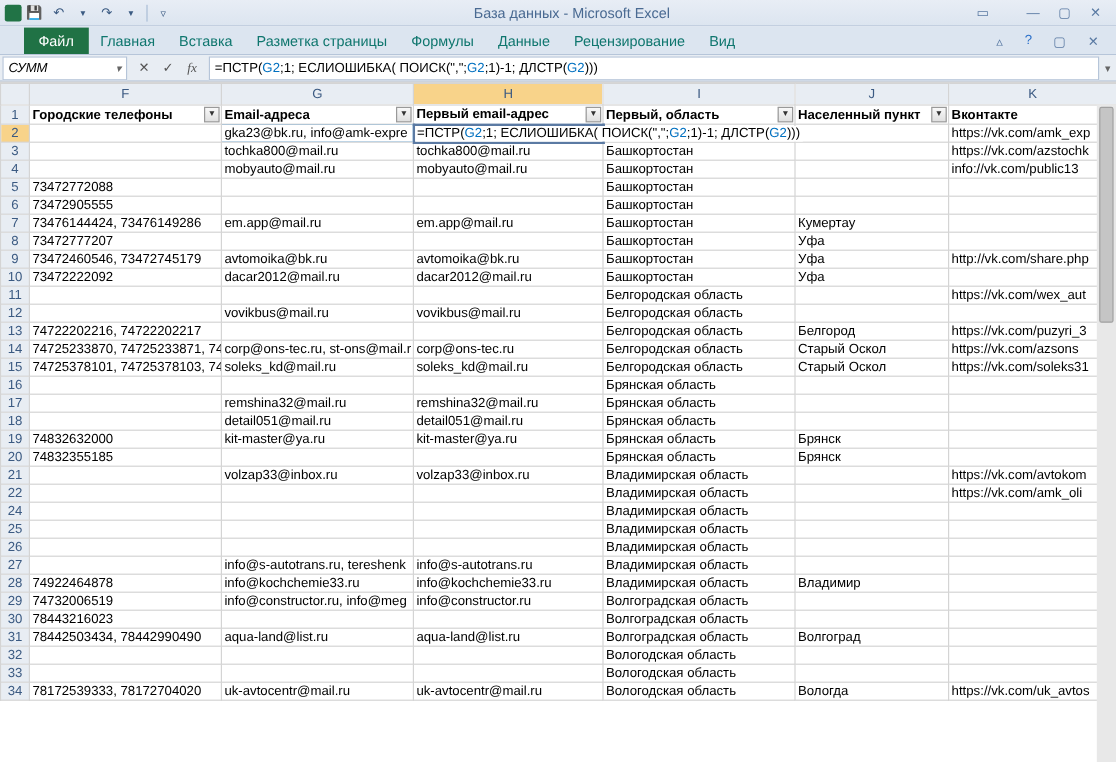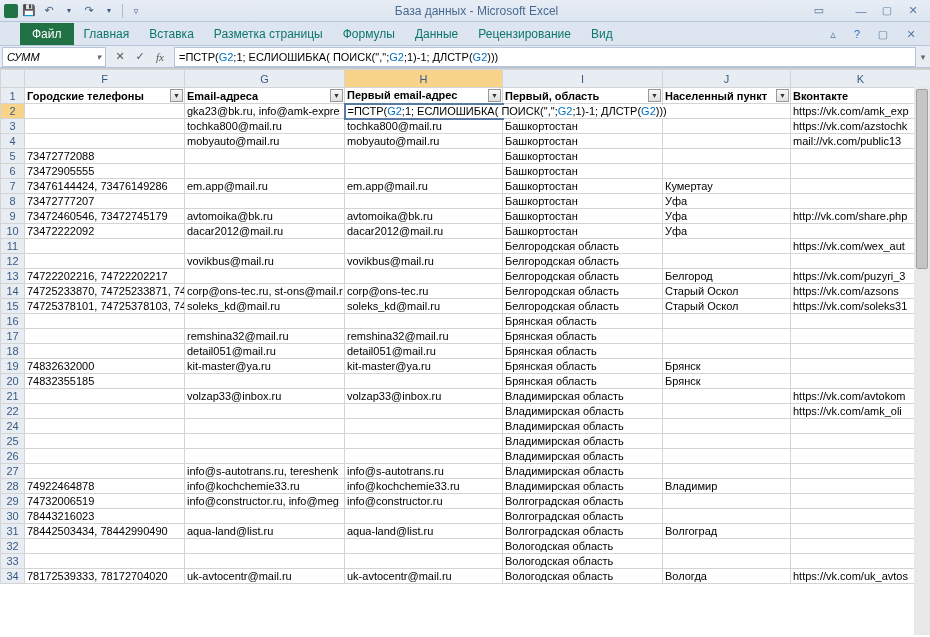--- a/index.html
+++ b/index.html
@@ -179,21 +179,21 @@
           <td></td>
           <td>https://vk.com/azstochk</td>
         </tr>
         <tr>
           <th class="rowhdr">4</th>
           <td></td>
           <td>mobyauto@mail.ru</td>
           <td>mobyauto@mail.ru</td>
           <td>Башкортостан</td>
           <td></td>
-          <td>mail://vk.com/public13</td>
+          <td>info://vk.com/public13</td>
         </tr>
         <tr>
           <th class="rowhdr">5</th>
           <td>73472772088</td>
           <td></td>
           <td></td>
           <td>Башкортостан</td>
           <td></td>
           <td></td>
         </tr>

